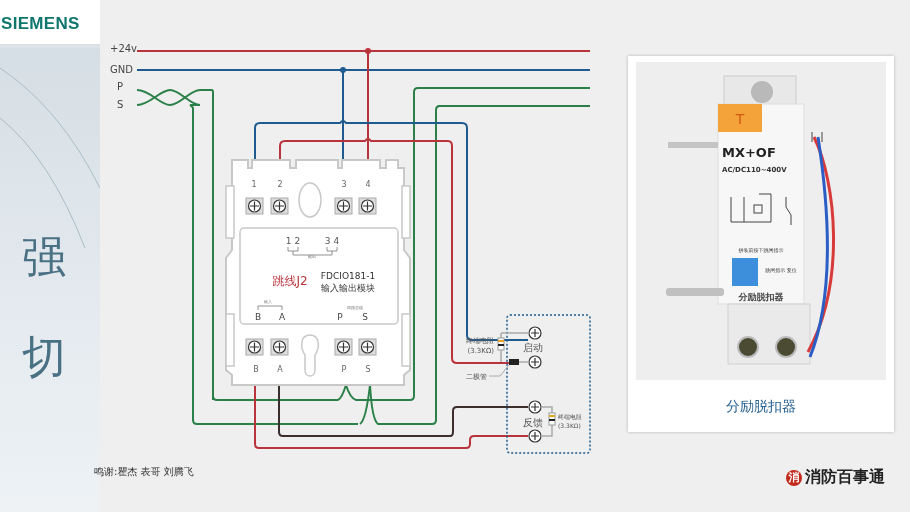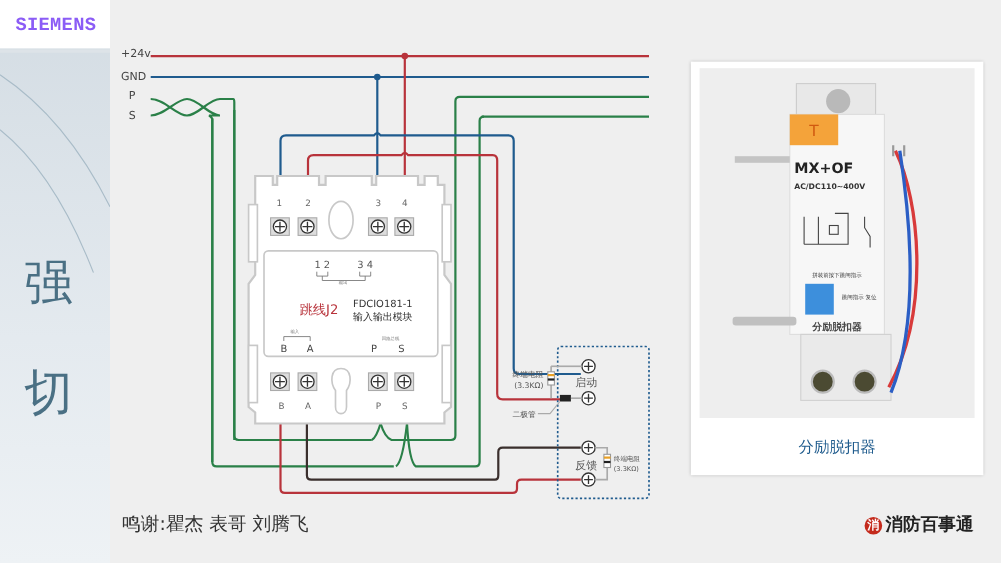--- a/index.html
+++ b/index.html
@@ -1,24 +1,24 @@
 <!DOCTYPE html>
 <html><head>
 <meta charset="utf-8">
 <style>
   html,body{margin:0;padding:0;}
   body{width:910px;height:512px;position:relative;overflow:hidden;background:#efefef;font-family:"DejaVu Sans",sans-serif;}
   .left-panel{position:absolute;left:0;top:0;width:100px;height:512px;background:linear-gradient(180deg,#d3dce3 0%,#e4eaef 60%,#eef2f5 100%);}
   .logo-bar{position:absolute;left:0;top:0;width:100px;height:44px;background:#fff;}
-  .logo{position:absolute;left:14px;top:14px;font-family:Liberation Mono, monospace;font-weight:bold;font-size:17px;color:#8b5cf6;letter-spacing:0.3px;}
+  .logo{position:absolute;left:1px;top:14px;font-family:Liberation Sans, sans-serif;font-weight:bold;font-size:17px;color:#0f766e;letter-spacing:0.3px;}
   .logo-line{position:absolute;left:0;top:45px;width:100px;height:3px;background:#dde3e8;}
   .side-char{position:absolute;left:22px;font-size:44px;color:#4a7084;font-family:"DejaVu Sans",sans-serif;}
   .main{position:absolute;left:100px;top:0;width:810px;height:512px;background:#efefef;}
   svg text{font-family:"DejaVu Sans",sans-serif;}
-  .credits{position:absolute;left:111px;top:465px;font-size:17px;color:#333;}
+  .credits{position:absolute;left:94px;top:465px;font-size:10px;color:#333;}
   .brand{position:absolute;left:786px;top:467px;display:flex;align-items:center;gap:3px;}
   .brand-icon{width:16px;height:16px;border-radius:50%;background:#c42a1c;color:#fff;font-size:11px;font-weight:bold;display:flex;align-items:center;justify-content:center;}
   .brand-text{font-size:16px;font-weight:bold;color:#222;}
   .photo-card{position:absolute;left:628px;top:56px;width:266px;height:376px;background:#fff;box-shadow:0 0 3px rgba(0,0,0,0.25);}
   .photo-inner{position:absolute;left:8px;top:6px;width:250px;height:318px;background:#eeeeee;}
   .caption{position:absolute;left:0;top:342px;width:266px;text-align:center;font-size:14px;color:#1d5a8c;}
 </style>
 </head>
 <body>
 

